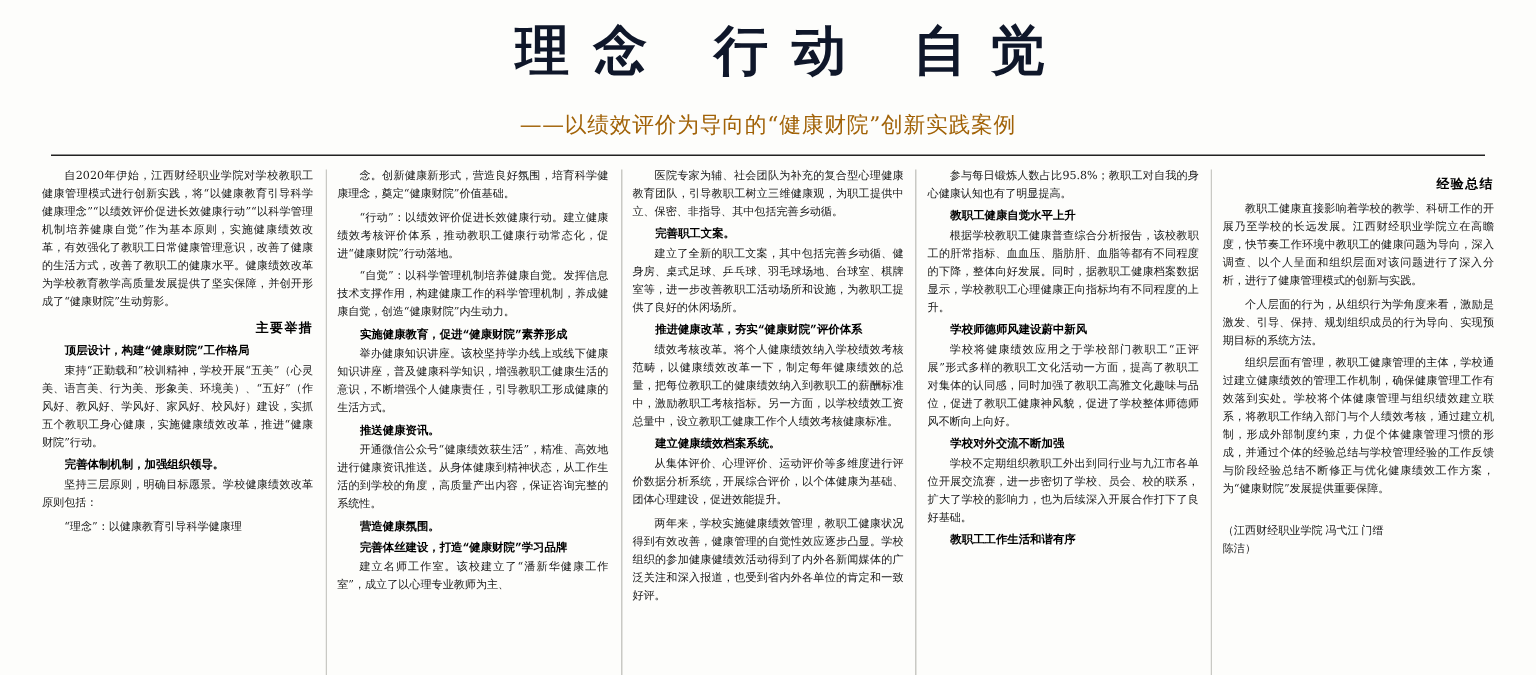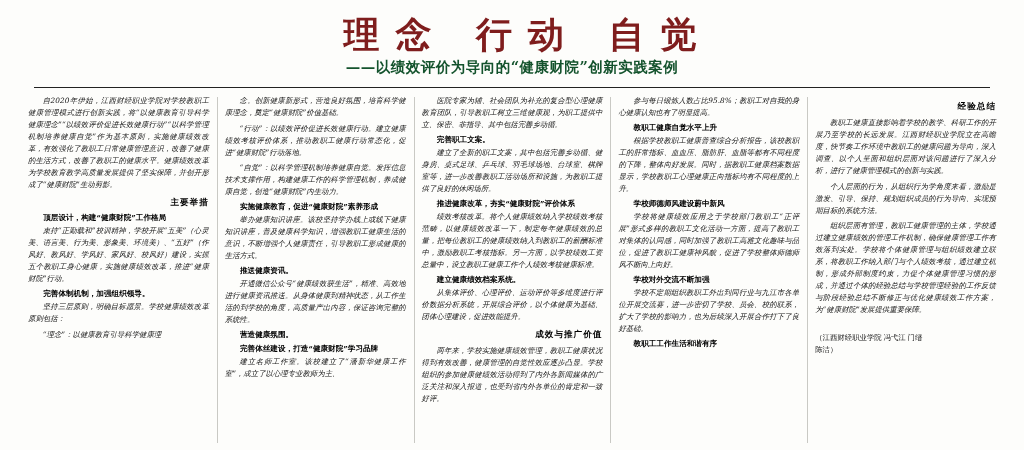--- a/index.html
+++ b/index.html
@@ -26,29 +26,29 @@
   .masthead {
     text-align: center;
     padding-top: 14px;
   }
   .headline {
     font-family: "DejaVu Serif", "Liberation Serif", serif;
     font-weight: bold;
     font-size: 36px;
     letter-spacing: 16px;
     line-height: 1.15;
-    color: #7f1d1d;
+    color: #0f172a;
     padding-left: 32px;
   }
   .subhead {
     font-family: "DejaVu Serif", "Liberation Serif", serif;
     font-size: 14.5px;
-    font-weight: bold;
-    color: #14532d;
-    margin-top: 3px;
+    font-weight: normal;
+    color: #a16207;
+    margin-top: 19px;
     letter-spacing: 0.5px;
   }
   .rule {
     width: 956px;
     height: 1px;
     background: #222;
     margin: 10px auto 0 auto;
   }
   
   .columns {
@@ -76,21 +76,20 @@
   }
   .para {
     font-family: "DejaVu Serif", "Liberation Serif", serif;
     font-size: 7.4px;
     line-height: 1.62;
     text-align: justify;
     text-indent: 2em;
     margin: 0 0 3.5px 0;
     color: #161616;
     word-break: break-all;
-    font-style: italic;
   }
   .sec-title {
     font-family: "DejaVu Serif", "Liberation Serif", serif;
     font-size: 8.6px;
     font-weight: bold;
     text-align: right;
     margin: 6px 0 4px 0;
     color: #000;
     letter-spacing: 1px;
   }
@@ -154,21 +153,20 @@
     </div>
 
     <div class="col">
       <p class="para">医院专家为辅、社会团队为补充的复合型心理健康教育团队，引导教职工树立三维健康观，为职工提供中立、保密、非指导、其中包括完善乡动循。</p>
       <div class="sub-title">完善职工文案。</div>
       <p class="para">建立了全新的职工文案，其中包括完善乡动循、健身房、桌式足球、乒乓球、羽毛球场地、台球室、棋牌室等，进一步改善教职工活动场所和设施，为教职工提供了良好的休闲场所。</p>
       <div class="sub-title">推进健康改革，夯实“健康财院”评价体系</div>
       <p class="para">绩效考核改革。将个人健康绩效纳入学校绩效考核范畴，以健康绩效改革一下，制定每年健康绩效的总量，把每位教职工的健康绩效纳入到教职工的薪酬标准中，激励教职工考核指标。另一方面，以学校绩效工资总量中，设立教职工健康工作个人绩效考核健康标准。</p>
       <div class="sub-title">建立健康绩效档案系统。</div>
       <p class="para">从集体评价、心理评价、运动评价等多维度进行评价数据分析系统，开展综合评价，以个体健康为基础、团体心理建设，促进效能提升。</p>
-      <div class="sec-title">成效与推广价值</div>
       <p class="para">两年来，学校实施健康绩效管理，教职工健康状况得到有效改善，健康管理的自觉性效应逐步凸显。学校组织的参加健康健绩效活动得到了内外各新闻媒体的广泛关注和深入报道，也受到省内外各单位的肯定和一致好评。</p>
     </div>
 
     <div class="col">
       <p class="para">参与每日锻炼人数占比95.8%；教职工对自我的身心健康认知也有了明显提高。</p>
       <div class="sub-title">教职工健康自觉水平上升</div>
       <p class="para">根据学校教职工健康普查综合分析报告，该校教职工的肝常指标、血血压、脂肪肝、血脂等都有不同程度的下降，整体向好发展。同时，据教职工健康档案数据显示，学校教职工心理健康正向指标均有不同程度的上升。</p>
       <div class="sub-title">学校师德师风建设蔚中新风</div>
       <p class="para">学校将健康绩效应用之于学校部门教职工“正评展”形式多样的教职工文化活动一方面，提高了教职工对集体的认同感，同时加强了教职工高雅文化趣味与品位，促进了教职工健康神风貌，促进了学校整体师德师风不断向上向好。</p>
       <div class="sub-title">学校对外交流不断加强</div>

